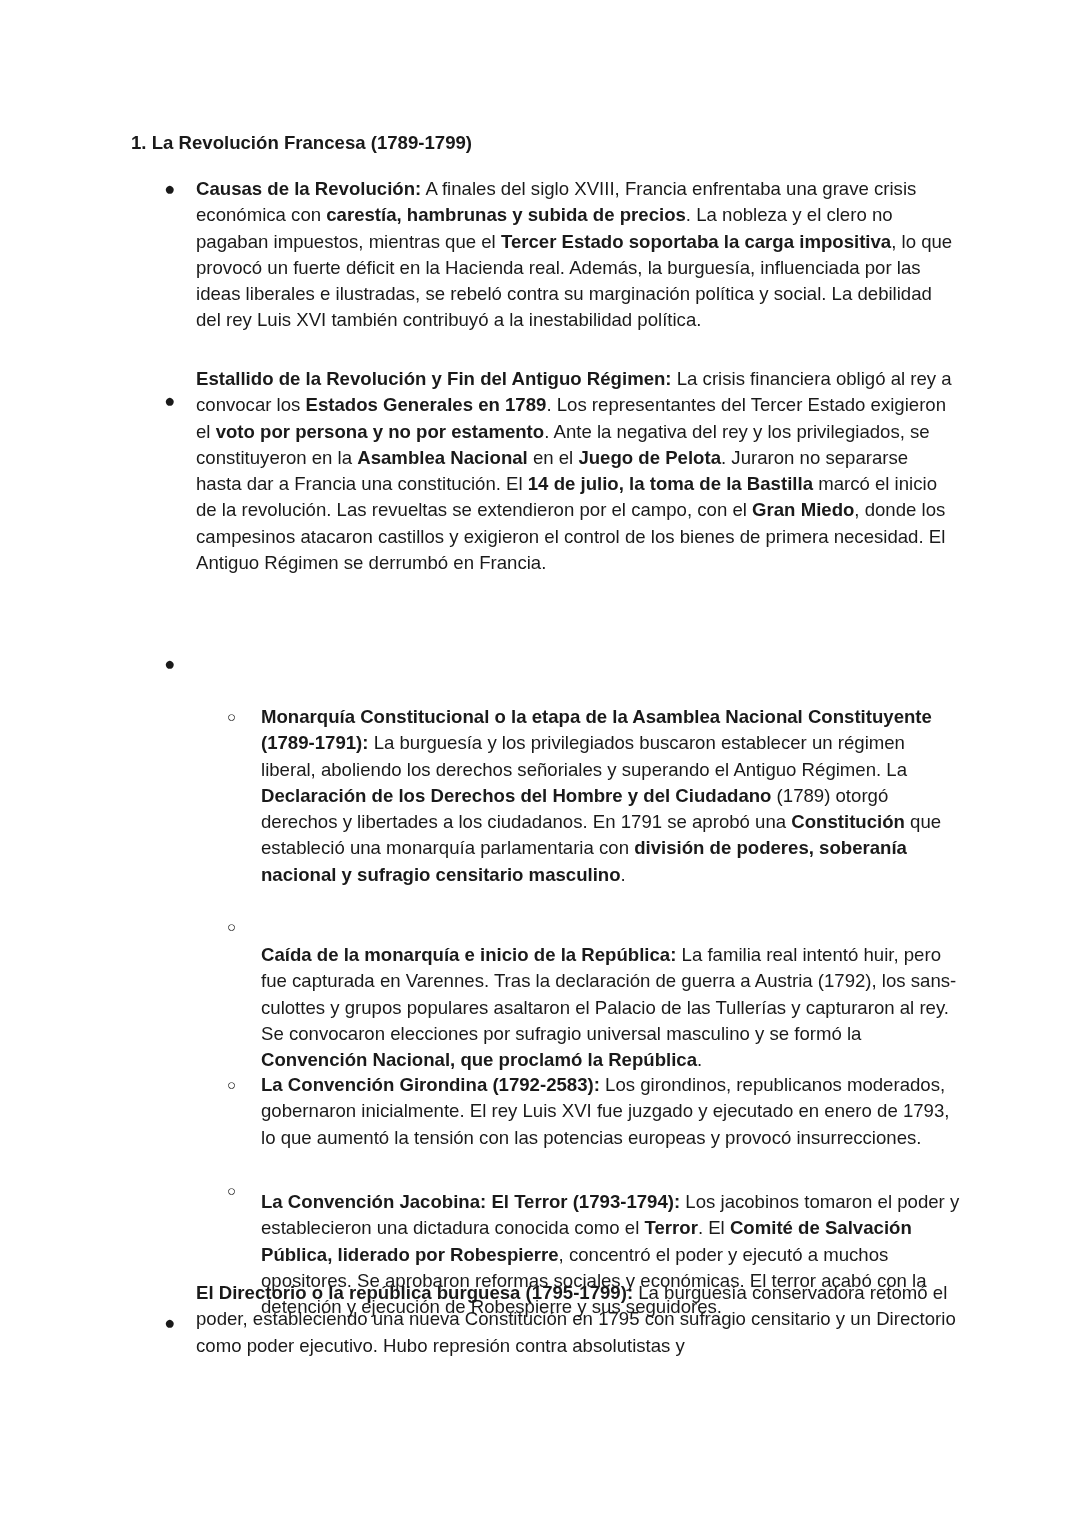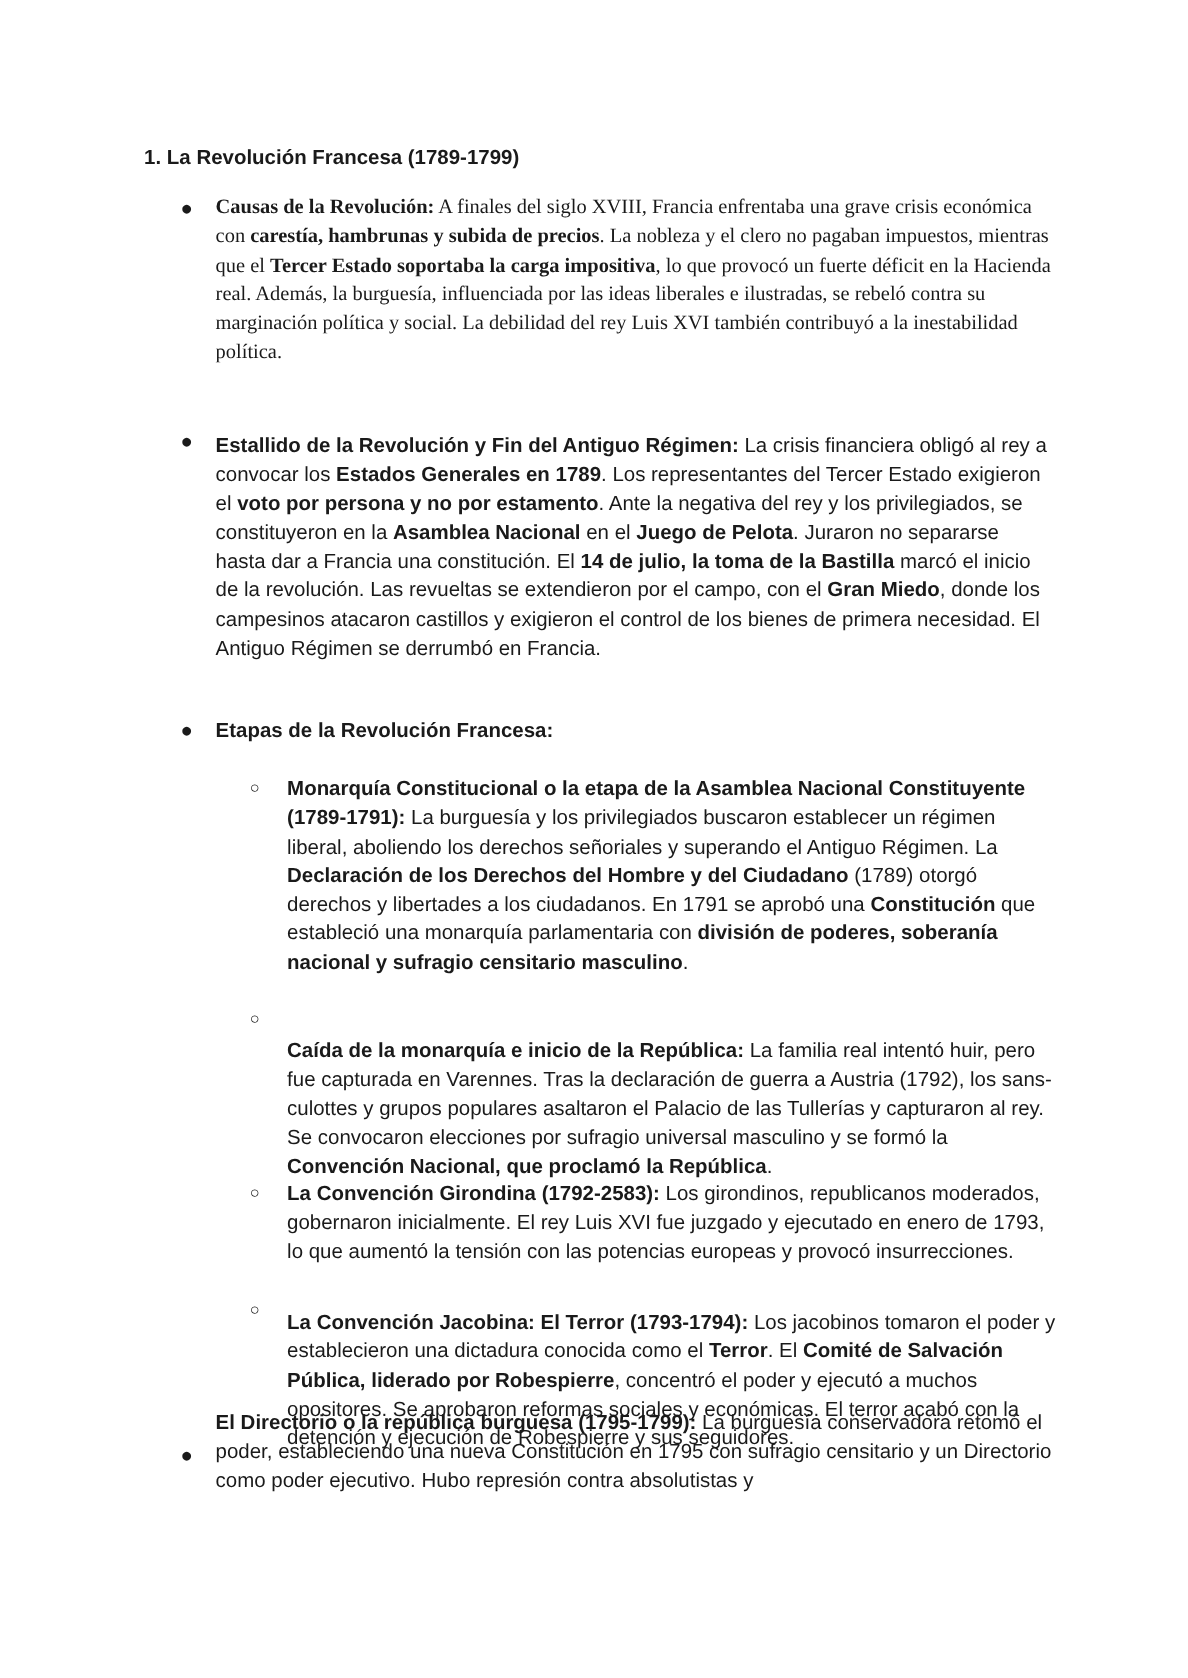--- a/index.html
+++ b/index.html
@@ -25,33 +25,30 @@
   b { font-weight: bold; }
 </style>
 </head>
 <body>
 
 <div class="page">
 
   <h1 class="title">1. La Revolución Francesa (1789-1799)</h1>
 
   <span class="bullet b1" style="top:176px;">●</span>
-  <p class="para lvl1" style="top:176px;font-family:Liberation Serif, serif;">
+  <p class="para lvl1" style="top:176px;">
     <b>Causas de la Revolución:</b><span class="segs"><span> A finales del siglo XVIII, Francia enfrentaba una grave crisis económica con </span><b>carestía, hambrunas y subida de precios</b><span>. La nobleza y el clero no pagaban impuestos, mientras que el </span><b>Tercer Estado soportaba la carga impositiva</b><span>, lo que provocó un fuerte déficit en la Hacienda real. Además, la burguesía, influenciada por las ideas liberales e ilustradas, se rebeló contra su marginación política y social. La debilidad del rey Luis XVI también contribuyó a la inestabilidad política.</span></span>
   </p>
 
   <span class="bullet b1" style="top:388px;">●</span>
-  <p class="para lvl1" style="top:392px;">
+  <p class="para lvl1" style="top:366px;">
     <b>Estallido de la Revolución y Fin del Antiguo Régimen:</b><span class="segs"><span> La crisis financiera obligó al rey a convocar los </span><b>Estados Generales en 1789</b><span>. Los representantes del Tercer Estado exigieron el </span><b>voto por persona y no por estamento</b><span>. Ante la negativa del rey y los privilegiados, se constituyeron en la </span><b>Asamblea Nacional</b><span> en el </span><b>Juego de Pelota</b><span>. Juraron no separarse hasta dar a Francia una constitución. El </span><b>14 de julio, la toma de la Bastilla</b><span> marcó el inicio de la revolución. Las revueltas se extendieron por el campo, con el </span><b>Gran Miedo</b><span>, donde los campesinos atacaron castillos y exigieron el control de los bienes de primera necesidad. El Antiguo Régimen se derrumbó en Francia.</span></span>
   </p>
 
   <span class="bullet b1" style="top:651px;">●</span>
-  <p class="para lvl1" style="top:651px;">
-    <b>Etapas de la Revolución Francesa:</b>
-  </p>
 
   <span class="bullet b2" style="top:704px;">○</span>
   <p class="para lvl2" style="top:704px;">
     <b>Monarquía Constitucional o la etapa de la Asamblea Nacional Constituyente (1789-1791):</b><span class="segs"><span> La burguesía y los privilegiados buscaron establecer un régimen liberal, aboliendo los derechos señoriales y superando el Antiguo Régimen. La </span><b>Declaración de los Derechos del Hombre y del Ciudadano</b><span> (1789) otorgó derechos y libertades a los ciudadanos. En 1791 se aprobó una </span><b>Constitución</b><span> que estableció una monarquía parlamentaria con </span><b>división de poderes, soberanía nacional y sufragio censitario masculino</b><span>.</span></span>
   </p>
 
   <span class="bullet b2" style="top:914px;">○</span>
   <p class="para lvl2" style="top:942px;">
     <b>Caída de la monarquía e inicio de la República:</b><span class="segs"><span> La familia real intentó huir, pero fue capturada en Varennes. Tras la declaración de guerra a Austria (1792), los sans-culottes y grupos populares asaltaron el Palacio de las Tullerías y capturaron al rey. Se convocaron elecciones por sufragio universal masculino y se formó la </span><b>Convención Nacional, que proclamó la República</b><span>.</span></span>
   </p>

